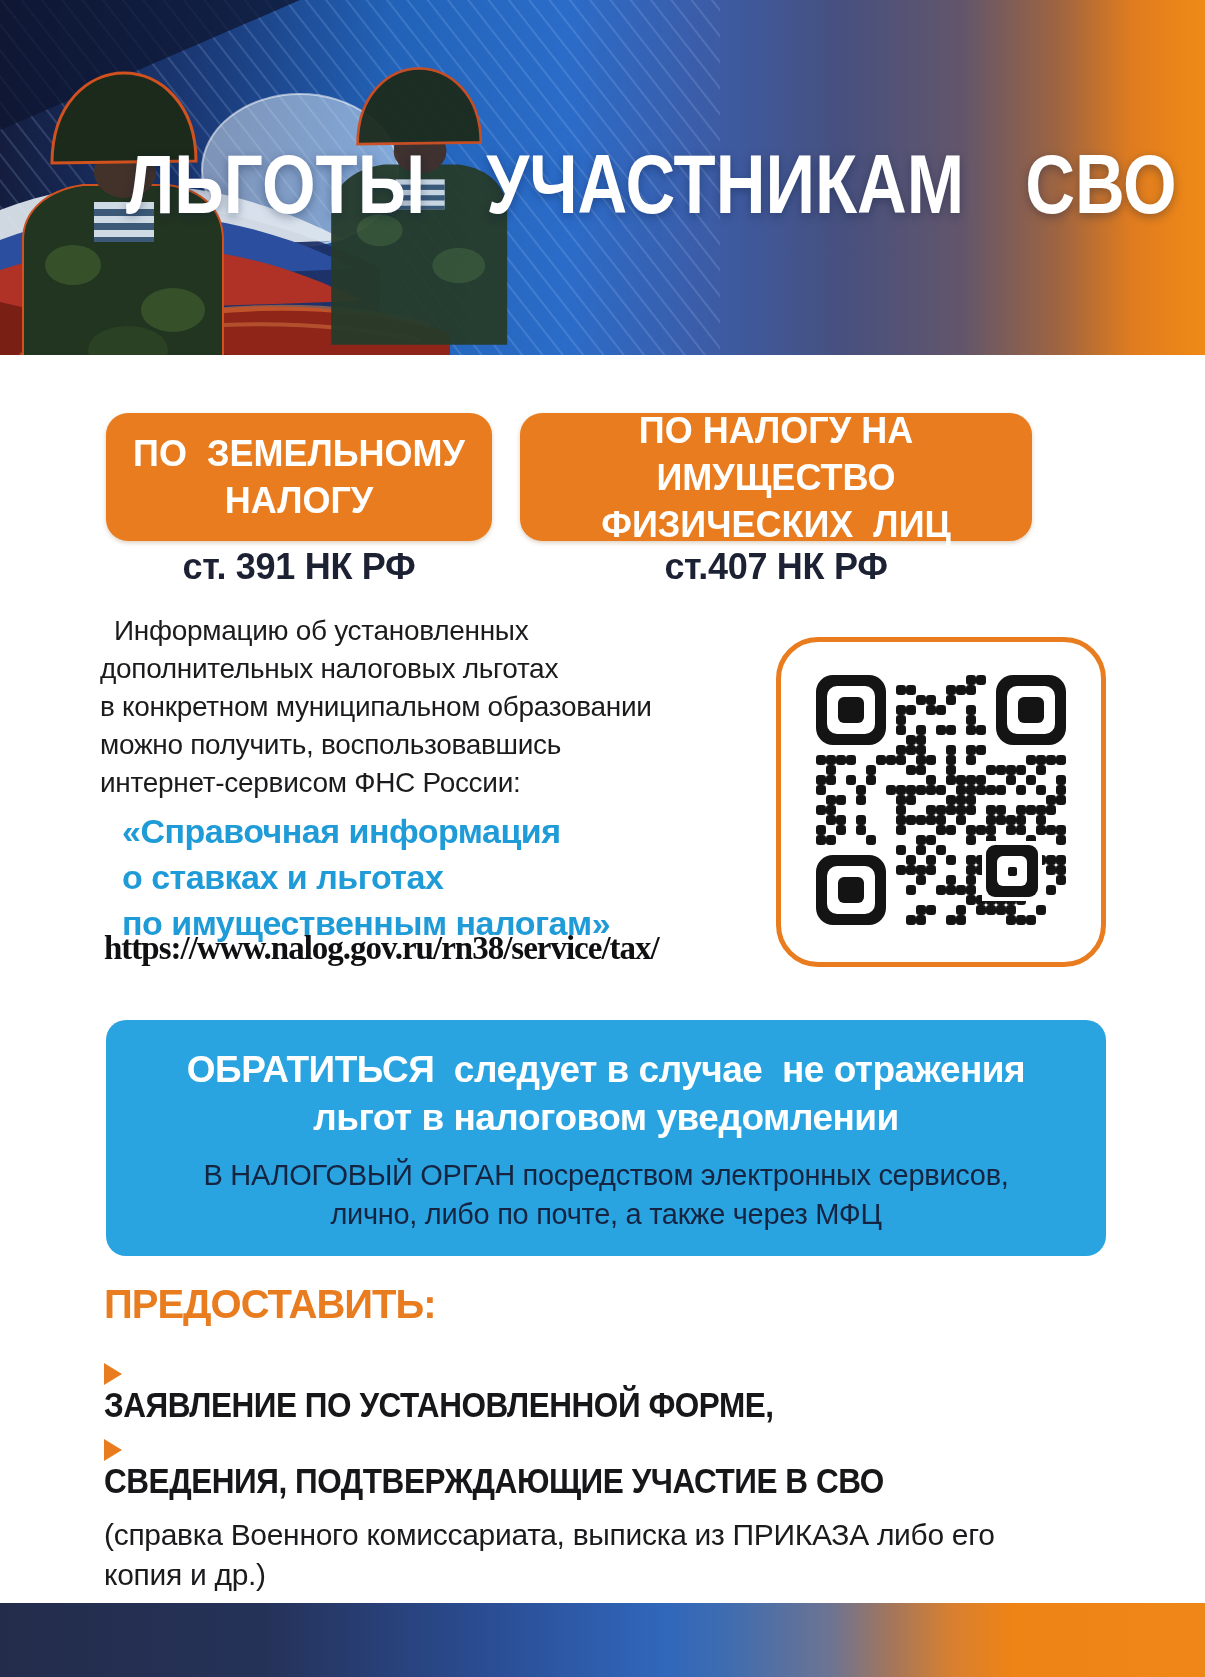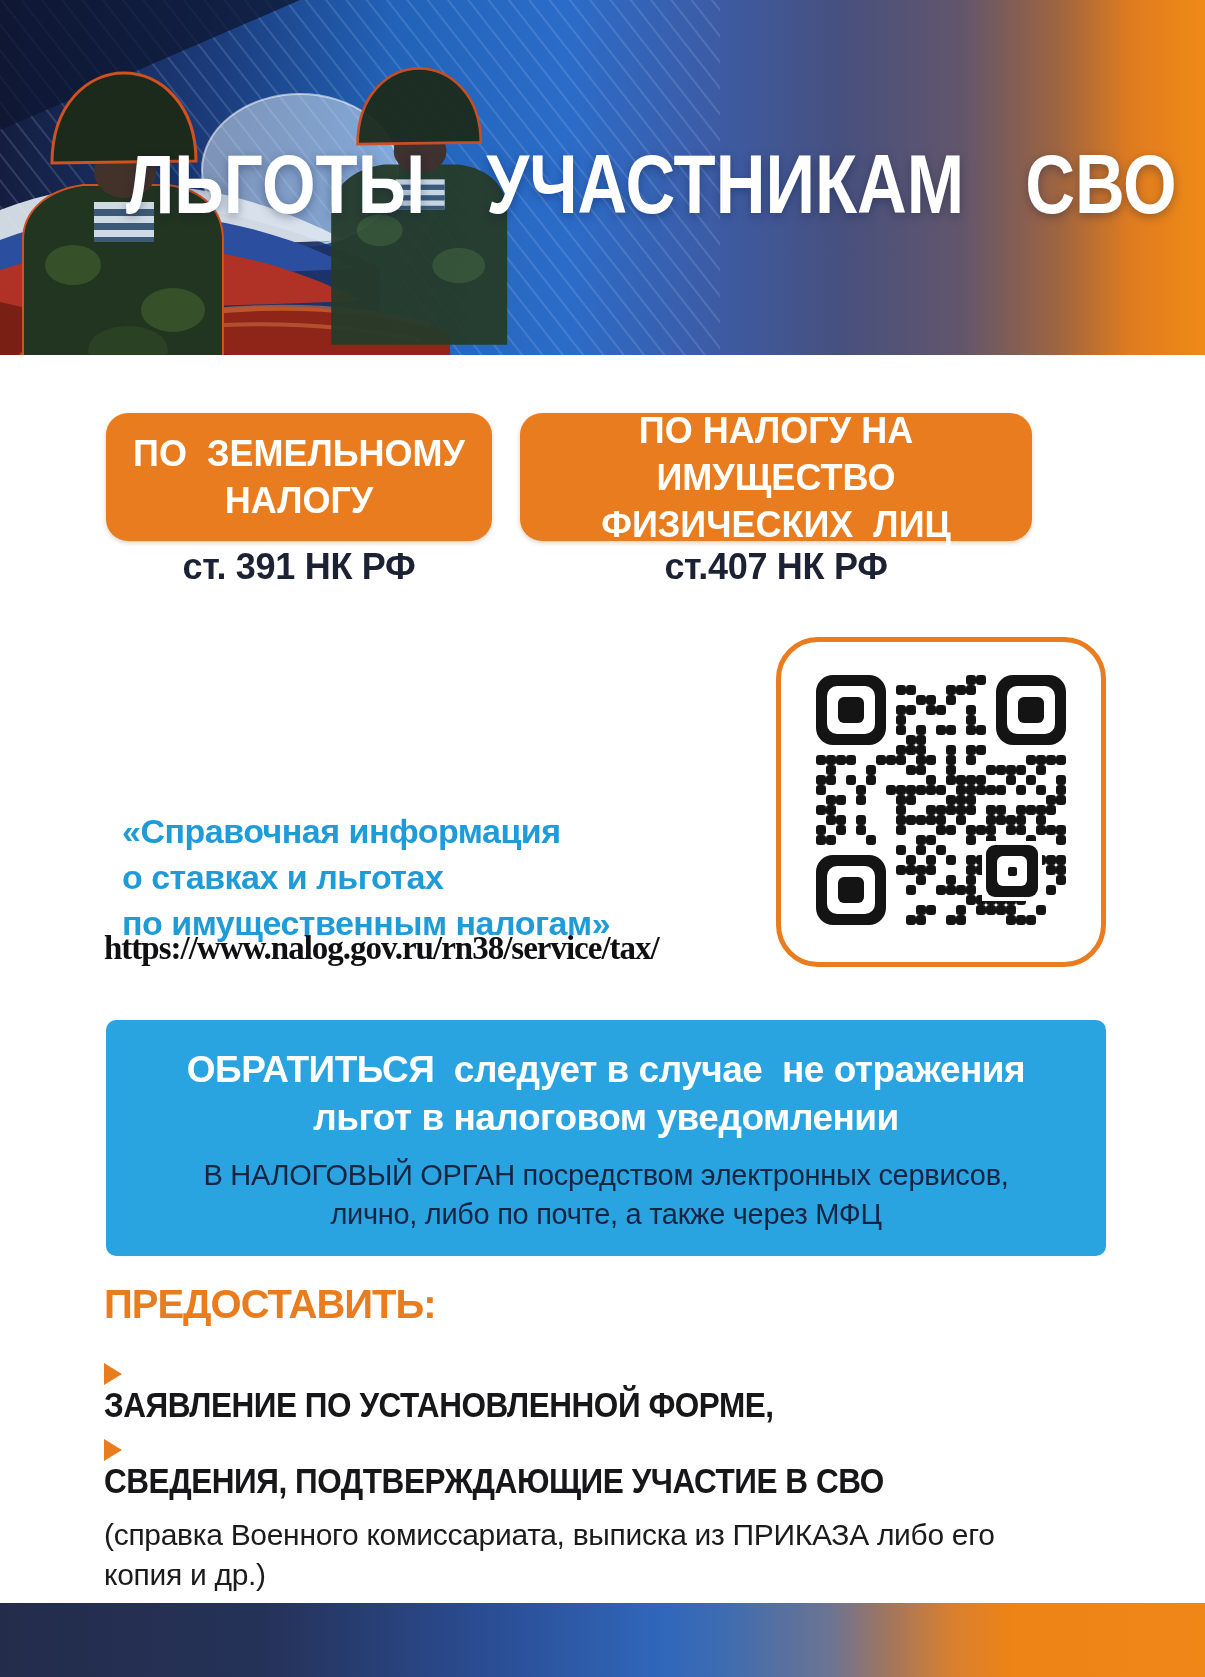--- a/index.html
+++ b/index.html
@@ -57,21 +57,21 @@
   
   .qr-frame{
     position:absolute;left:776px;top:637px;width:330px;height:330px;
     box-sizing:border-box;border:5px solid #e87c1f;border-radius:42px;
     background:#ffffff;display:flex;align-items:center;justify-content:center;
   }
 
   
   .notice{
     position:absolute;left:106px;top:1020px;width:1000px;height:236px;
-    background:#29a4e1;border-radius:10px;box-sizing:border-box;
+    background:#29a4e1;border-radius:20px;box-sizing:border-box;
     padding-top:26px;text-align:center;
   }
   .notice-heading{
     font-size:37px;line-height:48px;font-weight:bold;color:#ffffff;
     letter-spacing:-0.5px;white-space:pre-wrap;
   }
   .notice-body{
     margin-top:14px;font-size:29px;line-height:39px;color:#152441;
     letter-spacing:-0.3px;white-space:pre-wrap;
   }
@@ -178,20 +178,25 @@
     <span>ПО  ЗЕМЕЛЬНОМУ
 НАЛОГУ</span>
   </div>
   <div class="pill pill-2">
     <span>ПО НАЛОГУ НА ИМУЩЕСТВО
 ФИЗИЧЕСКИХ  ЛИЦ</span>
   </div>
   <div class="pill-caption cap-1">ст. 391 НК РФ</div>
   <div class="pill-caption cap-2">ст.407 НК РФ</div>
 
+  <p class="paragraph">Информацию об установленных
+дополнительных налоговых льготах
+в конкретном муниципальном образовании
+можно получить, воспользовавшись
+интернет-сервисом ФНС России:</p>
   <p class="service-link">«Справочная информация
 о ставках и льготах
 по имущественным налогам»</p>
   <p class="url">https://www.nalog.gov.ru/rn38/service/tax/</p>
 
   <div class="qr-frame">
     <div id="qr"><svg xmlns="http://www.w3.org/2000/svg" width="250" height="250" viewBox="0 0 250 250">
           <rect x="150" y="0" width="10" height="10" rx="3.2" fill="#141414"></rect>
           <rect x="160" y="0" width="10" height="10" rx="3.2" fill="#141414"></rect>
           <rect x="80" y="10" width="10" height="10" rx="3.2" fill="#141414"></rect>

